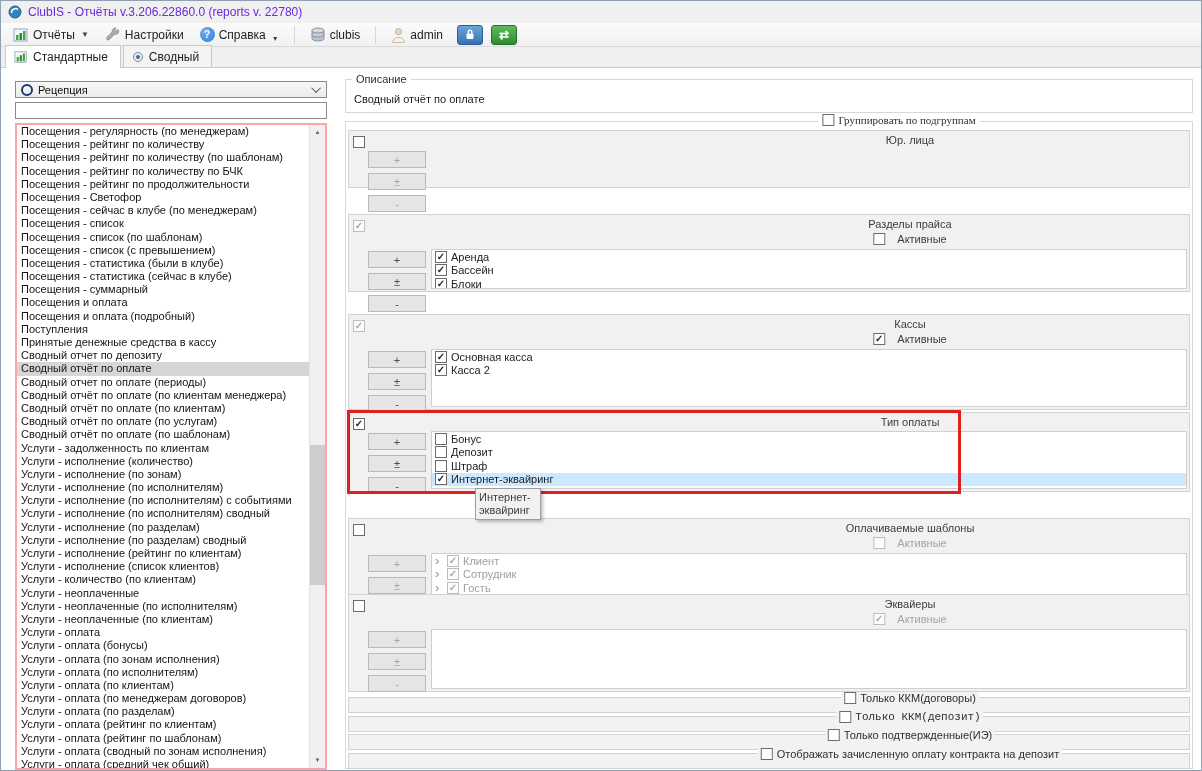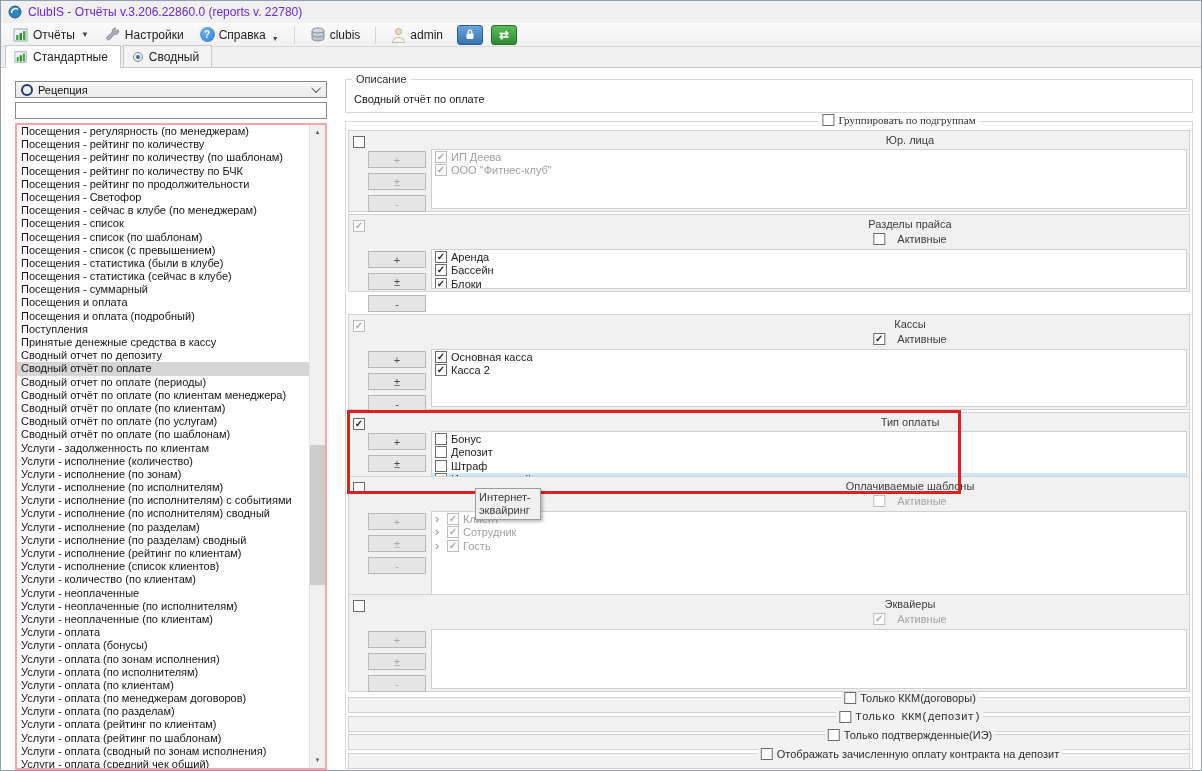--- a/index.html
+++ b/index.html
@@ -240,36 +240,26 @@
     <span class="legend">Описание</span>
     <span class="desc-text">Сводный отчёт по оплате</span>
   </div>
 
   <div class="fieldset outer-box">
     <span class="legend">
       <span class="cb"></span>
       <span>Группировать по подгруппам</span>
     </span>
 
-  <div class="section" style="top: 8px; height: 82px;">
+  <div class="section" style="top: 8px; height: 58px;">
         <span class="sec-check"><span class="cb"></span></span>
         <span class="sec-caption">Юр. лица</span>
         <button class="sbtn dis" style="top: 20px;">+</button>
         <button class="sbtn dis" style="top: 42px;">±</button>
         <button class="sbtn dis" style="top: 64px;">-</button>
-        <div class="sec-list" style="top: 18px;">
-          <div class="irow dis">
-            <span class="cb checked dis"></span>
-            <span>ИП Деева</span>
-          </div>
-          <div class="irow dis">
-            <span class="cb checked dis"></span>
-            <span>ООО "Фитнес-клуб"</span>
-          </div>
-        </div>
       </div>
       <div class="section" style="top: 92px; height: 78px;">
         <span class="sec-check"><span class="cb checked dis"></span></span>
         <span class="sec-caption">Разделы прайса</span>
         <span class="sec-active">
           <span class="cb"></span>
           <span>Активные</span>
         </span>
         <button class="sbtn" style="top: 36px;">+</button>
         <button class="sbtn" style="top: 58px;">±</button>
@@ -337,21 +327,21 @@
             <span class="cb"></span>
             <span>Штраф</span>
           </div>
           <div class="irow sel">
             <span class="cb checked"></span>
             <span>Интернет-эквайринг</span>
           </div>
         </div>
         <div class="red-frame"></div>
       </div>
-      <div class="section" style="top: 354px; height: 126px;">
+      <div class="section" style="top: 396px; height: 126px;">
         <span class="sec-check"><span class="cb"></span></span>
         <span class="sec-caption">Оплачиваемые шаблоны</span>
         <span class="sec-active dis">
           <span class="cb dis"></span>
           <span>Активные</span>
         </span>
         <button class="sbtn dis" style="top: 36px;">+</button>
         <button class="sbtn dis" style="top: 58px;">±</button>
         <button class="sbtn dis" style="top: 80px;">-</button>
         <div class="sec-list" style="top: 34px;">

